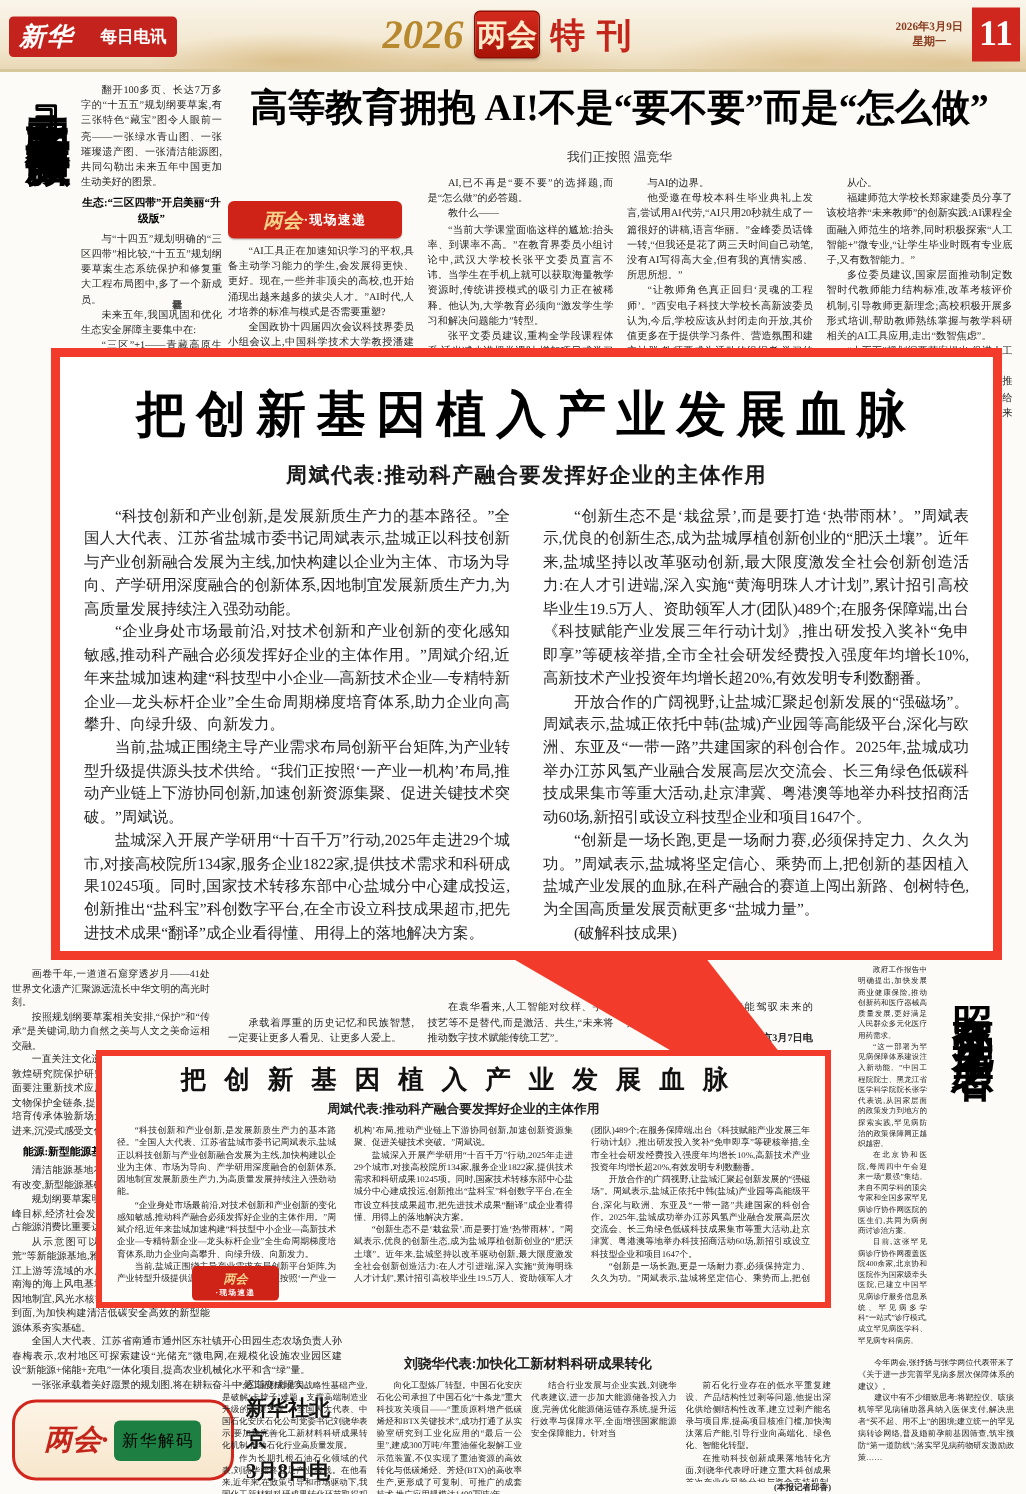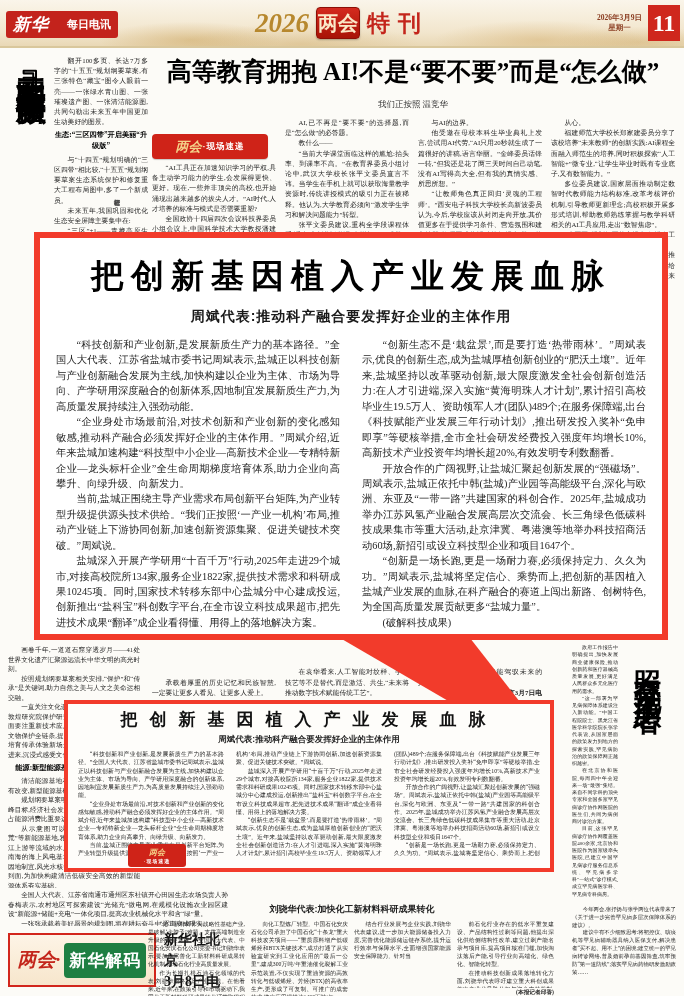--- a/index.html
+++ b/index.html
@@ -48,26 +48,26 @@
               letter-spacing:1px;text-align:left;}
   .v-byline{position:absolute;left:112px;top:192px;writing-mode:vertical-rl;font-size:6.5px;
             background:#fcfbf7;padding:2px 0;color:#444;z-index:2;}
   .left-top .subhead,.left-bottom1 .subhead{font-size:7.2px;}
   .left-bottom1{position:absolute;left:8px;top:645px;width:132px;height:243px;overflow:hidden;
                 font-size:6.6px;line-height:1.45;}
   .left-bottom2{position:absolute;left:8px;top:890px;width:220px;height:36px;overflow:hidden;
                 font-size:6.6px;line-height:1.45;}
   .decode-row{position:absolute;left:8px;top:930px;width:224px;height:60px;display:flex;
               align-items:center;gap:8px;}
-  .decode-badge{width:148px;height:50px;border:2px solid #d2261c;border-radius:0;
+  .decode-badge{width:148px;height:50px;border:2px solid #d2261c;border-radius:16px;
                 background:linear-gradient(180deg,#fdf4e6,#f7e6cc);display:flex;
                 align-items:center;justify-content:center;gap:4px;}
   .decode-prefix{font-size:19px;font-weight:900;font-style:italic;color:#c3251b;}
-  .decode-box{background:#1e7f42;border-radius:4px;color:#ffffff;font-weight:bold;
-              font-size:17px;padding:6px 5px;letter-spacing:1px;
+  .decode-box{background:#1e7f42;border-radius:4px;color:#000000;font-weight:normal;
+              font-size:11px;padding:6px 5px;letter-spacing:1px;
               font-family:"Liberation Sans",sans-serif;}
   .decode-date{font-size:14px;font-weight:bold;line-height:1.5;color:#111;}
 
   
   .ai-headline{position:absolute;left:148px;top:55px;width:530px;text-align:center;
                font-size:25px;font-weight:900;color:#000;letter-spacing:0px;white-space:nowrap;}
   .ai-byline{position:absolute;left:148px;top:99px;width:530px;text-align:center;
              font-size:8.5px;color:#333;}
   .ai-col{position:absolute;top:118px;width:124px;font-size:6.8px;line-height:1.5;
           display:flex;flex-direction:column;}

